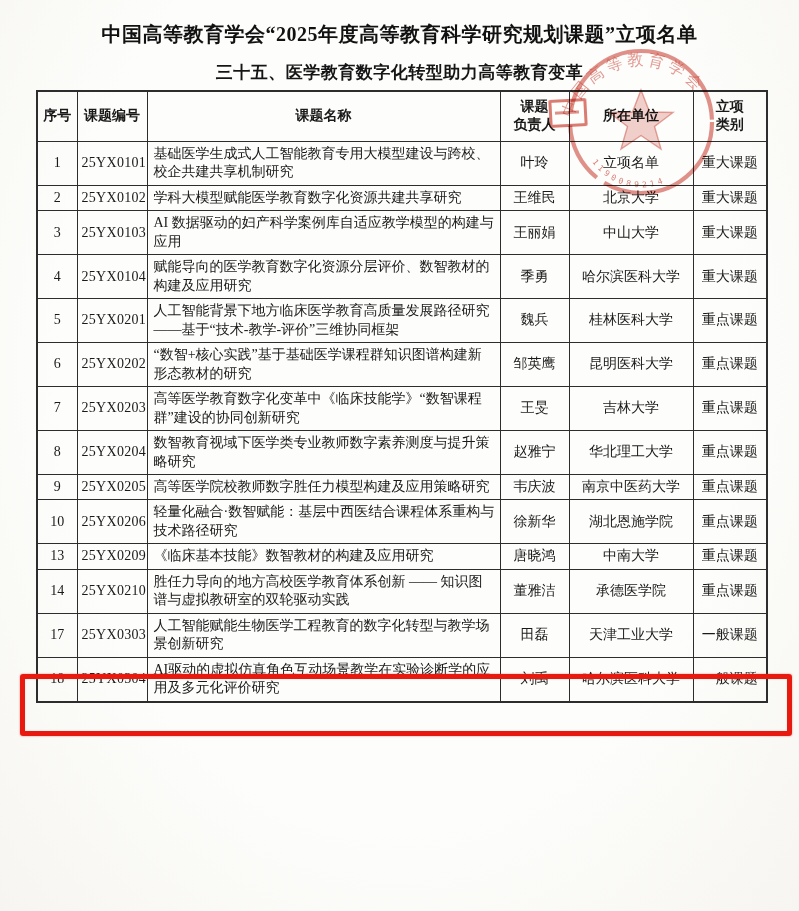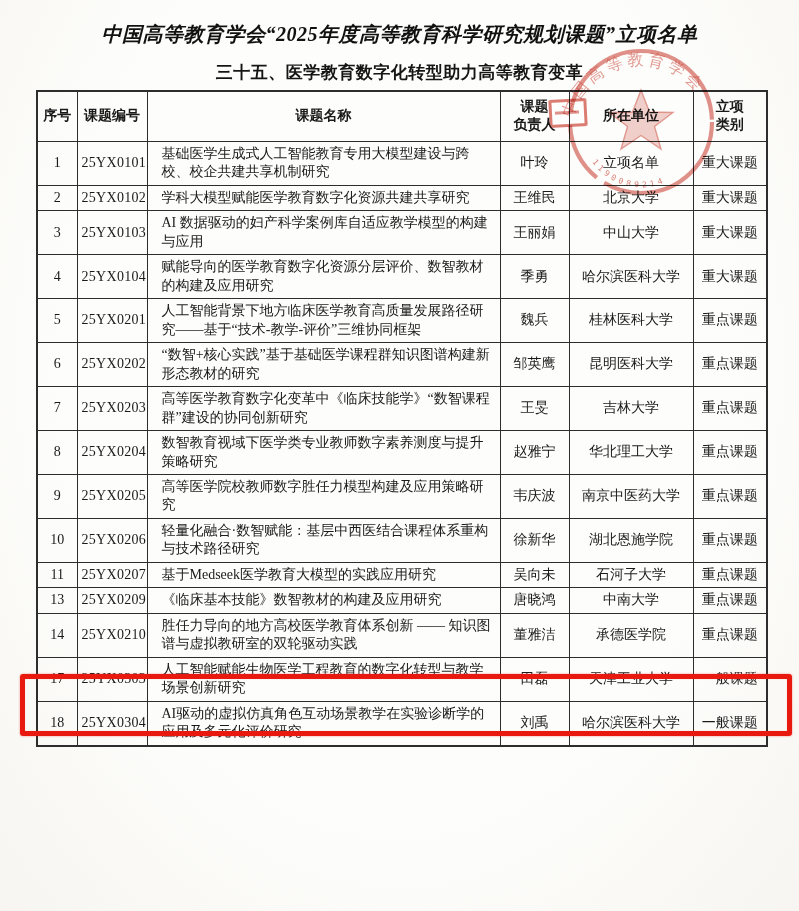--- a/index.html
+++ b/index.html
@@ -8,21 +8,21 @@
     width:799px;height:911px;
     background:#fcfbf8;
     background-image:radial-gradient(ellipse at 50% 40%, #fdfdfb 60%, #f6f5f1 100%);
     overflow:hidden;
     font-family:"Liberation Serif","DejaVu Serif",serif;
     color:#181818;
   }
   .doc-title{
     position:absolute;top:21px;left:0;width:100%;
     text-align:center;font-size:20px;font-weight:bold;
-    letter-spacing:0.5px;color:#111;font-style:italic;
+    letter-spacing:0.5px;color:#111;
   }
   .doc-subtitle{
     position:absolute;top:61px;left:0;width:100%;
     text-align:center;font-size:17px;font-weight:bold;
     font-family:"Liberation Sans","DejaVu Sans",sans-serif;
     color:#151515;letter-spacing:0.5px;
   }
   table.roster{
     position:absolute;left:36px;top:90px;width:730px;
     border-collapse:collapse;table-layout:fixed;
@@ -34,21 +34,21 @@
     padding:3px 4px;
     text-align:center;vertical-align:middle;
     color:#1a1a1a;
     overflow:hidden;
   }
   .roster{border:2px solid #2d2d2d;}
   .roster th{
     font-weight:bold;white-space:pre-line;
     padding:6px 2px;font-size:14px;
   }
-  .roster td.cell-name{text-align:left;padding-left:14px;padding-right:5px;}
+  .roster td.cell-name{text-align:left;padding-left:6px;padding-right:5px;}
   .roster td.cell-code{letter-spacing:0.3px;text-align:right;}
   col.c-no{width:40px;}
   col.c-code{width:70px;}
   col.c-name{width:353px;}
   col.c-leader{width:69px;}
   col.c-inst{width:124px;}
   col.c-cat{width:74px;}
   .highlight-box{
     position:absolute;
     border:5px solid #e8190f;
@@ -185,28 +185,20 @@
     </tr>
         <tr>
       <td class="cell-no">10</td>
       <td class="cell-code">25YX0206</td>
       <td class="cell-name">轻量化融合·数智赋能：基层中西医结合课程体系重构与技术路径研究</td>
       <td class="cell-leader">徐新华</td>
       <td class="cell-inst">湖北恩施学院</td>
       <td class="cell-cat">重点课题</td>
     </tr>
         <tr>
-      <td class="cell-no">11</td>
-      <td class="cell-code">25YX0207</td>
-      <td class="cell-name">基于Medseek医学教育大模型的实践应用研究</td>
-      <td class="cell-leader">吴向未</td>
-      <td class="cell-inst">石河子大学</td>
-      <td class="cell-cat">重点课题</td>
-    </tr>
-        <tr>
       <td class="cell-no">13</td>
       <td class="cell-code">25YX0209</td>
       <td class="cell-name">《临床基本技能》数智教材的构建及应用研究</td>
       <td class="cell-leader">唐晓鸿</td>
       <td class="cell-inst">中南大学</td>
       <td class="cell-cat">重点课题</td>
     </tr>
         <tr>
       <td class="cell-no">14</td>
       <td class="cell-code">25YX0210</td>

